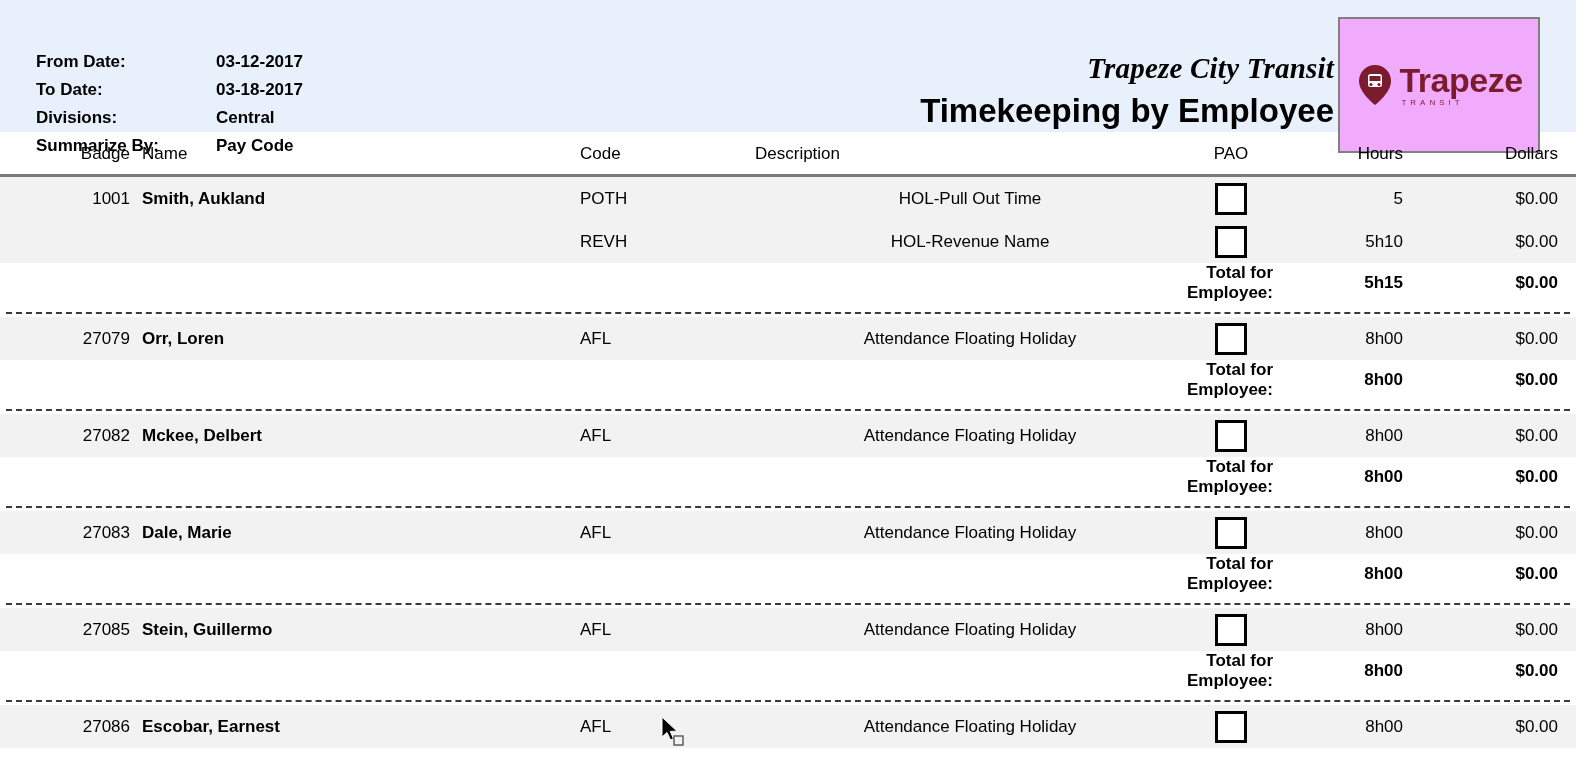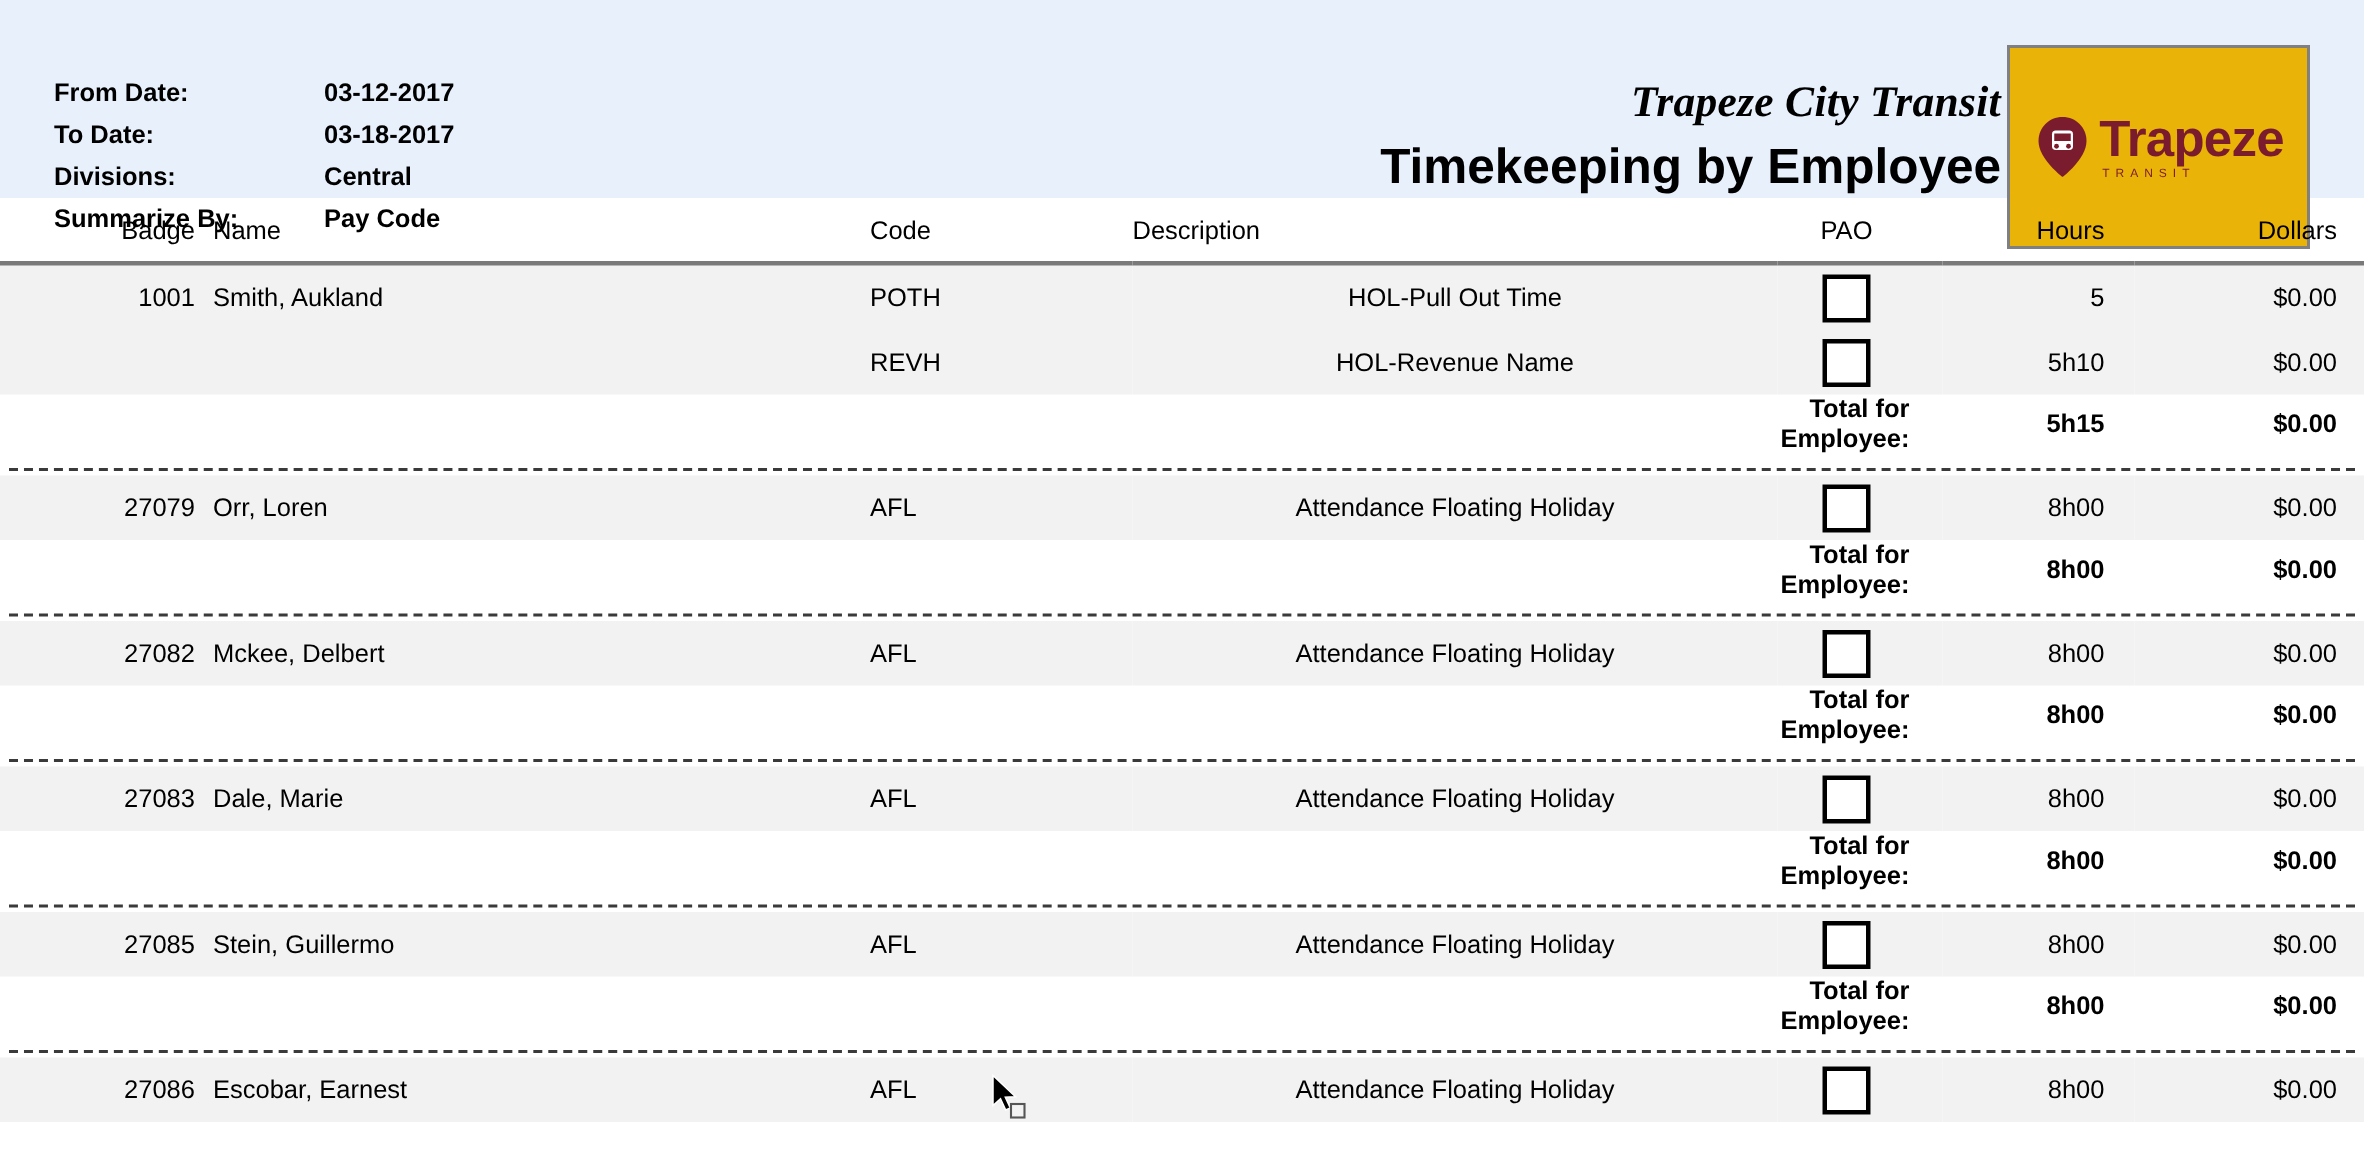--- a/index.html
+++ b/index.html
@@ -58,25 +58,25 @@
   }
   .report-title {
     font-size: 33px;
     font-weight: bold;
     margin-top: 7px;
   }
 
   .logo-box {
     position: absolute;
     right: 36px;
-    top: 30px;
+    top: 17px;
     width: 198px;
     height: 132px;
     border: 2px solid #808080;
-    background: #eab308;
+    background: #f0abfc;
     display: flex;
     align-items: center;
     justify-content: center;
   }
   .logo-inner {
     display: flex;
     align-items: center;
     gap: 4px;
   }
   .logo-pin {
@@ -140,21 +140,21 @@
   .th-pao   { text-align: center; padding-right: 18px !important;}
   .th-hours { text-align: right; padding-right: 20px !important; }
   .th-dollars { text-align: right; padding-right: 18px !important; }
 
   td {
     padding: 0;
     height: 43px;
     vertical-align: middle;
   }
   td.badge { text-align: right; }
-  td.name { text-align: left; padding-left: 12px; }
+  td.name { text-align: left; padding-left: 12px; font-weight: bold; }
   td.code { text-align: left; }
   td.desc { text-align: center; }
   td.pao { text-align: center; padding-right: 18px; }
   td.hours { text-align: right; padding-right: 20px; }
   td.dollars { text-align: right; padding-right: 18px; }
 
   tr.shaded td { background: #f2f2f2; }
 
   .checkbox {
     display: inline-block;

